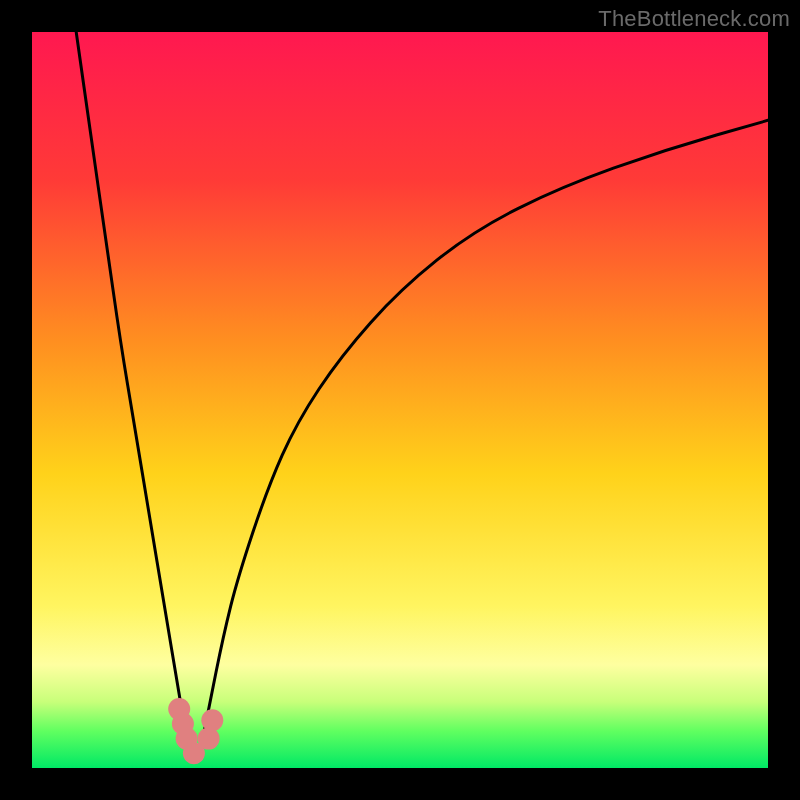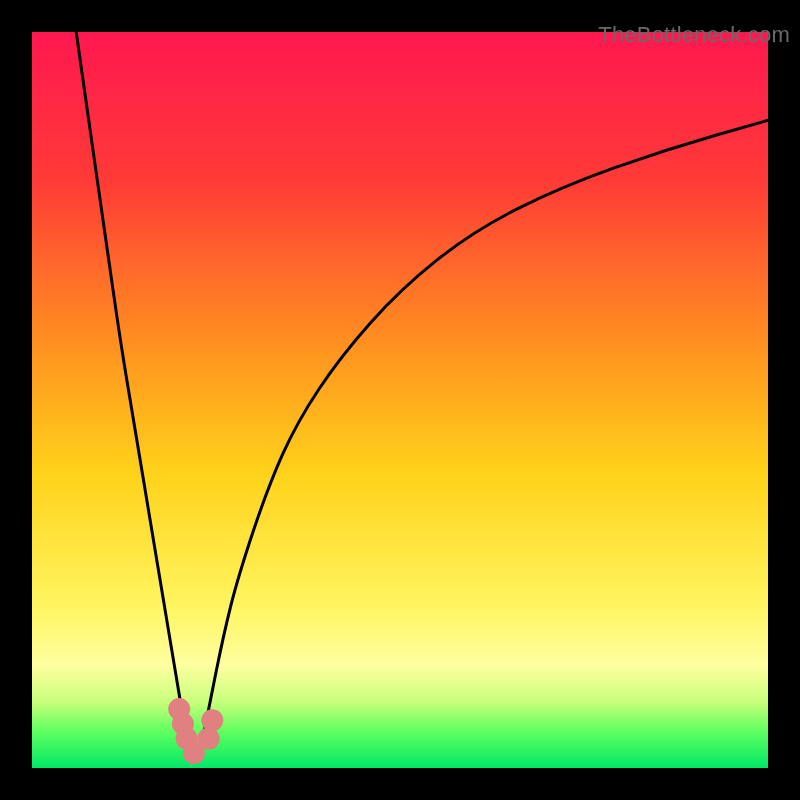--- a/index.html
+++ b/index.html
@@ -23,21 +23,21 @@
     width: 736px;
     height: 736px;
     overflow: hidden;
   }
   .gradient {
     position: absolute;
     inset: 0;
   }
   .watermark {
     position: absolute;
-    top: 22px;
+    top: 6px;
     right: 10px;
     color: #6a6a6a;
     font-size: 22px;
     letter-spacing: 0.2px;
     user-select: none;
   }
   svg.curve {
     position: absolute;
     inset: 0;
   }

